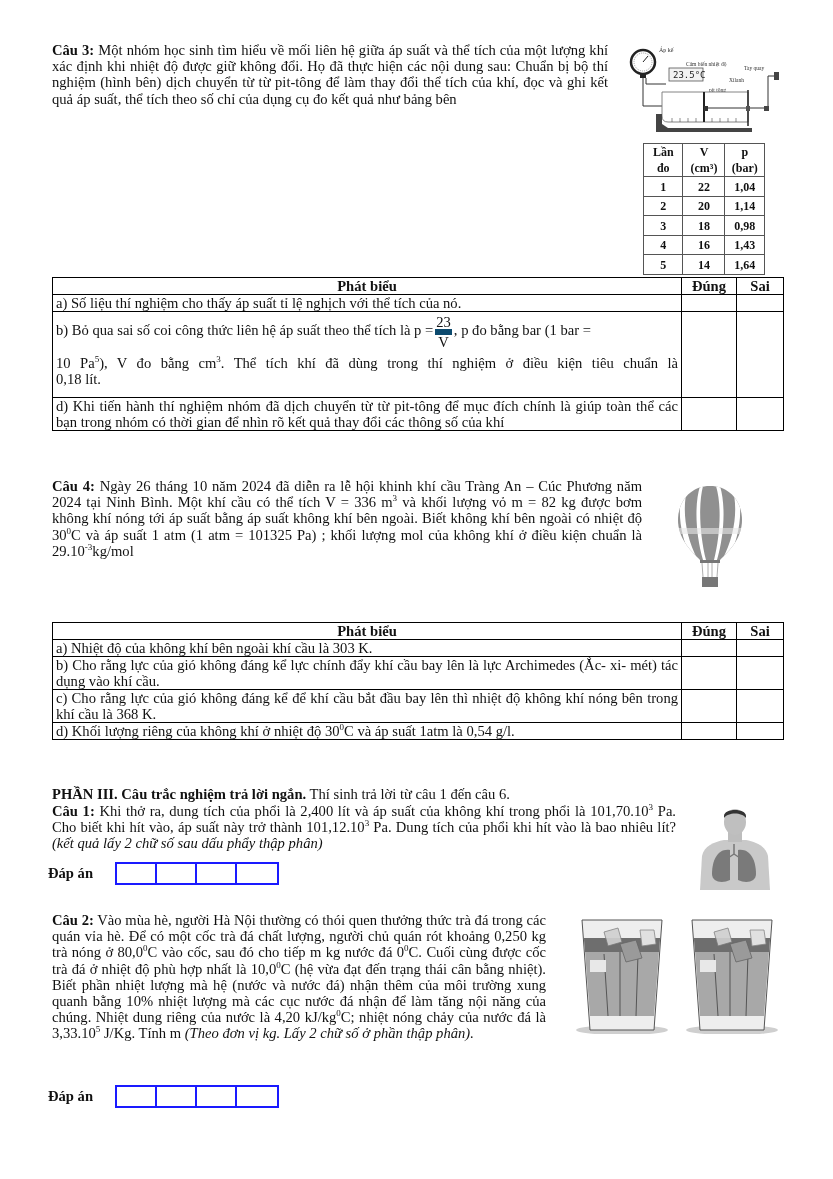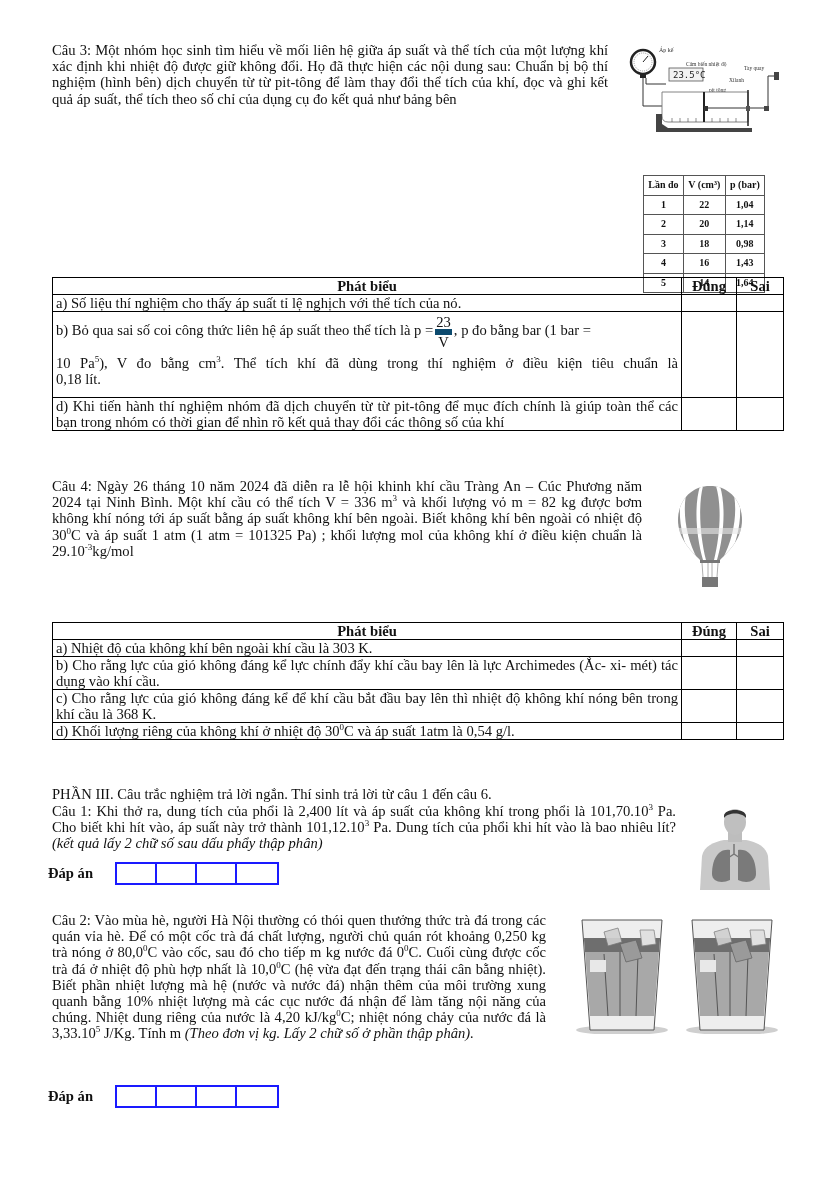--- a/index.html
+++ b/index.html
@@ -7,21 +7,21 @@
     body {
       position: relative;
       font-family: "Liberation Serif", serif;
       font-size: 14.6px;
       color: #111;
       line-height: 16.2px;
       overflow: hidden;
     }
     .abs { position: absolute; }
     .para { text-align: justify; text-align-last: left; }
-    b { font-weight: normal; margin-top: 28px; }
+    b { font-weight: bold; margin-top: 28px; }
     sup { font-size: 9px; vertical-align: 6px; line-height: 0; }
     i { font-style: italic; }
 
     table.stmt {
       border-collapse: collapse;
       position: absolute;
       font-family: "Liberation Serif", serif;
       font-size: 14.6px;
       line-height: 16px;
     }
@@ -36,23 +36,22 @@
     table.stmt td.chk2 { width: 47px; }
 
     .frac { display: inline-block; vertical-align: middle; text-align: center; margin: 0 2px; line-height: 14px; }
     .frac span { display: block; }
     .frac .num { border-bottom: 6px solid #0c4a6e; padding: 0 1px; }
 
     table.data {
       position: absolute;
       border-collapse: collapse;
       font-family: "Liberation Serif", serif;
-      font-size: 10px;
+      font-size: 12px;
       font-weight: bold;
-      margin-top: 32px;
     }
     table.data td, table.data th {
       border: 0.8px solid #555;
       text-align: center;
       height: 19.5px;
       padding: 0 2px;
     }
 
     .answer-row { position: absolute; display: flex; align-items: center; }
     .answer-label { font-weight: bold; margin-right: 22px; }

